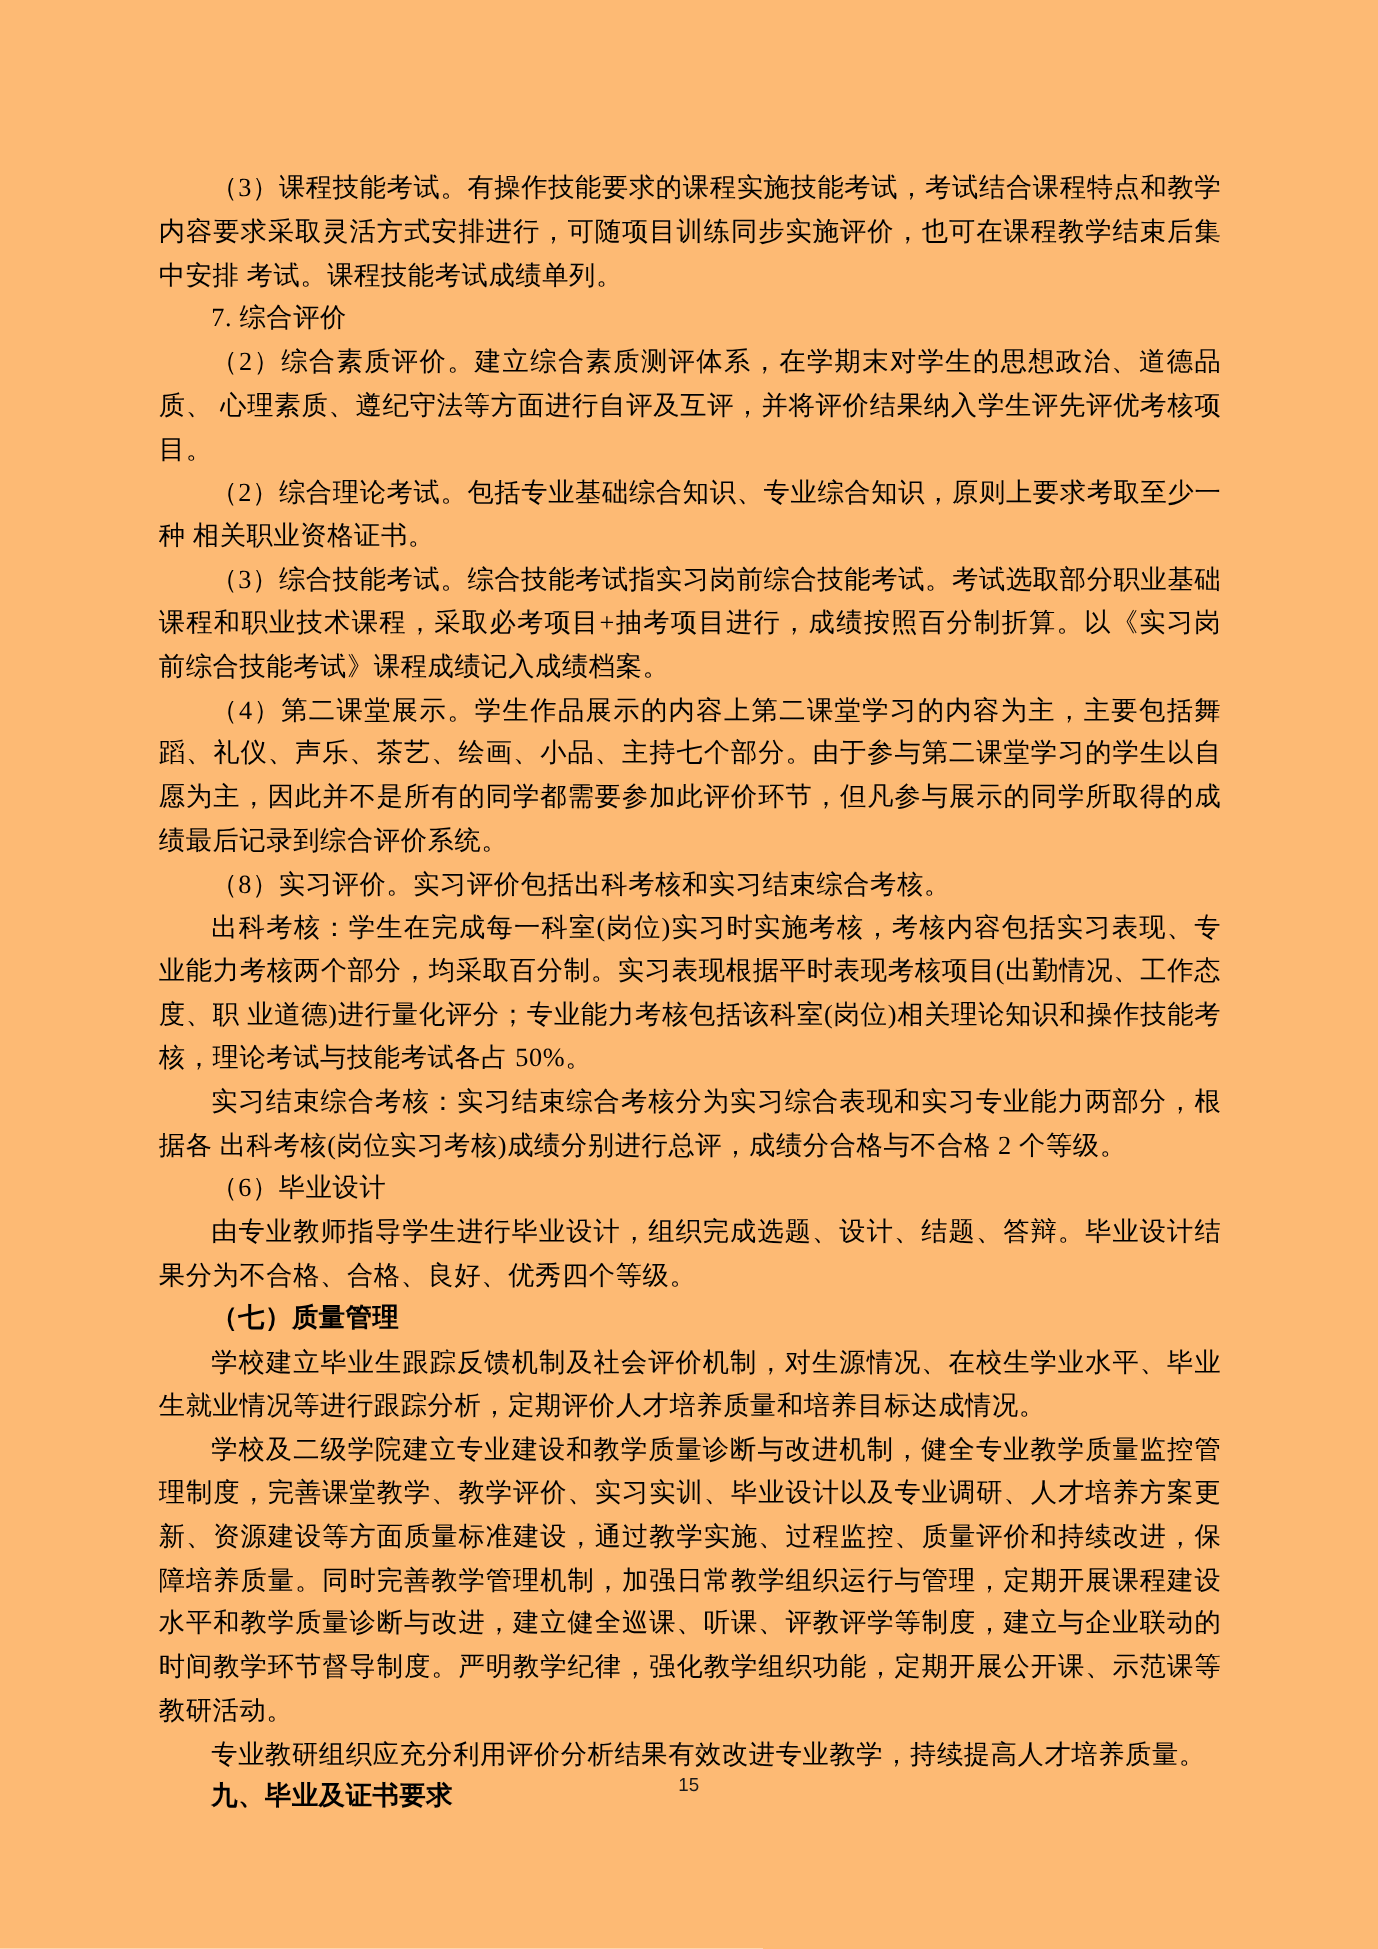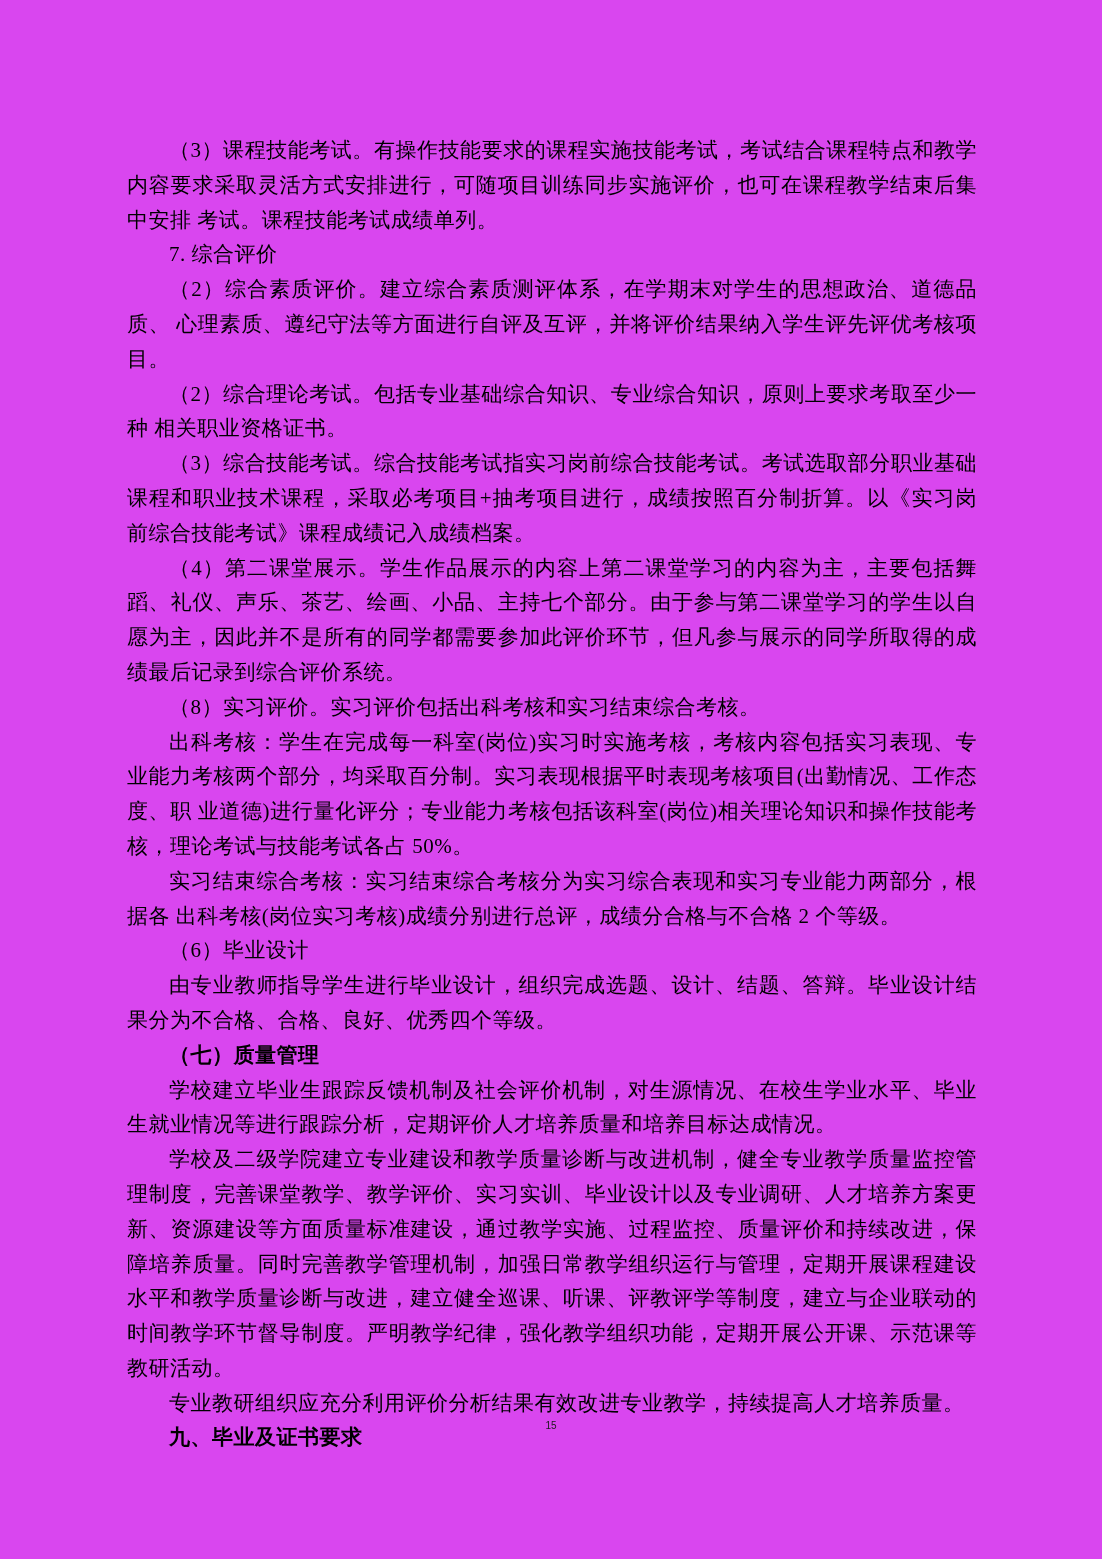--- a/index.html
+++ b/index.html
@@ -4,21 +4,21 @@
 <style>
   html, body {
     margin: 0;
     padding: 0;
     background: #ffffff;
   }
   .page {
     position: relative;
     width: 1102px;
     height: 1559px;
-    background: #d946ef;
+    background: #fdba74;
     overflow: hidden;
     font-family: "Liberation Serif", serif;
     color: #000000;
   }
   .content {
     position: absolute;
     left: 127px;
     top: 133px;
     width: 850px;
   }
@@ -37,21 +37,21 @@
     font-weight: bold;
     text-align: left;
   }
   .footer {
     position: absolute;
     left: 0;
     top: 1420px;
     width: 100%;
     text-align: center;
     font-family: "Liberation Sans", sans-serif;
-    font-size: 10px;
+    font-size: 15px;
     color: #1a1a1a;
   }
 </style>
 </head>
 <body>
 
 <div class="page">
   <div class="content">
     <p>（3）课程技能考试。有操作技能要求的课程实施技能考试，考试结合课程特点和教学内容要求采取灵活方式安排进行，可随项目训练同步实施评价，也可在课程教学结束后集中安排 考试。课程技能考试成绩单列。</p>
     <p>7. 综合评价</p>

